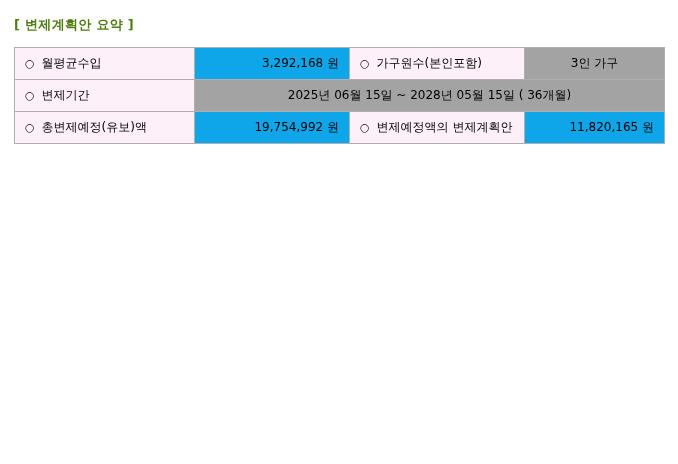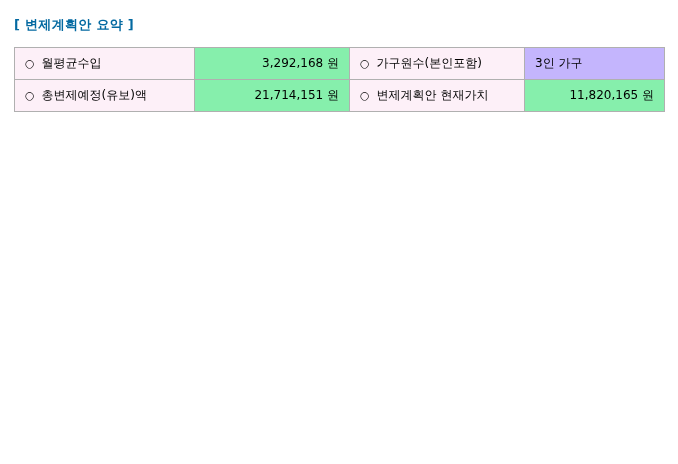--- a/index.html
+++ b/index.html
@@ -21,21 +21,21 @@
     height: 464px;
     box-sizing: border-box;
   }
   .doc-title {
     position: absolute;
     left: 14px;
     top: 16px;
     font-size: 13px;
     font-weight: bold;
     letter-spacing: 0.3px;
-    color: #0369a1;
+    color: #4d7c0f;
     white-space: nowrap;
   }
   .table-wrap {
     position: absolute;
     left: 14px;
     top: 47px;
     width: 650px;
   }
   table.summary {
     border-collapse: collapse;
@@ -60,25 +60,25 @@
   }
   td.label .bullet {
     display: inline-block;
     margin-right: 7px;
     font-size: 11px;
     line-height: 1;
     color: #000000;
   }
   td.value-right {
     text-align: right;
-    background: #86efac;
+    background: #0ea5e9;
   }
   td.value-left {
-    text-align: left;
-    background: #c4b5fd;
+    text-align: center;
+    background: #a3a3a3;
   }
   td.tall {
     height: 66px;
     vertical-align: middle;
   }
   .col-a { width: 180px; }
   .col-b { width: 155px; }
   .col-c { width: 175px; }
   .col-d { width: 140px; }
 </style>
@@ -98,22 +98,26 @@
         <col class="col-d">
       </colgroup>
       <tbody>
           <tr>
             <td class="label"><span class="bullet">○</span><span>월평균수입</span></td>
             <td class="value-right">3,292,168 원</td>
             <td class="label"><span class="bullet">○</span><span>가구원수(본인포함)</span></td>
             <td class="value-left">3인 가구</td>
           </tr>
           <tr>
+            <td class="label"><span class="bullet">○</span><span>변제기간</span></td>
+            <td class="value-left" colspan="3">2025년 06월 15일 ~ 2028년 05월 15일 ( 36개월)</td>
+          </tr>
+          <tr>
             <td class="label"><span class="bullet">○</span><span>총변제예정(유보)액</span></td>
-            <td class="value-right">21,714,151 원</td>
-            <td class="label"><span class="bullet">○</span><span>변제계획안 현재가치</span></td>
+            <td class="value-right">19,754,992 원</td>
+            <td class="label"><span class="bullet">○</span><span>변제예정액의 변제계획안</span></td>
             <td class="value-right">11,820,165 원</td>
           </tr>
         </tbody>
     </table>
   </div>
 
 </div>
 
 </body></html>

